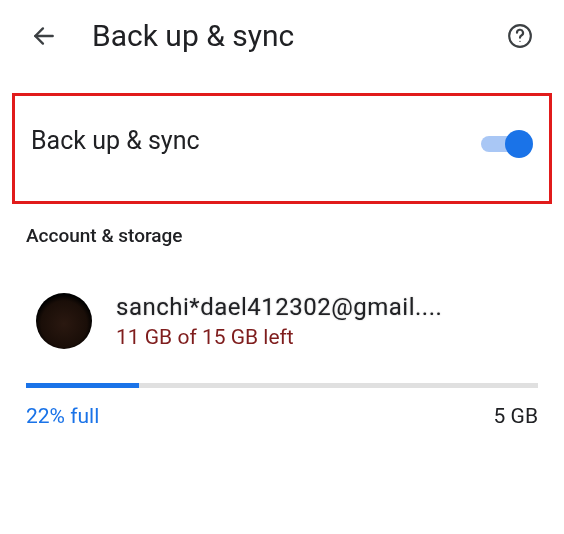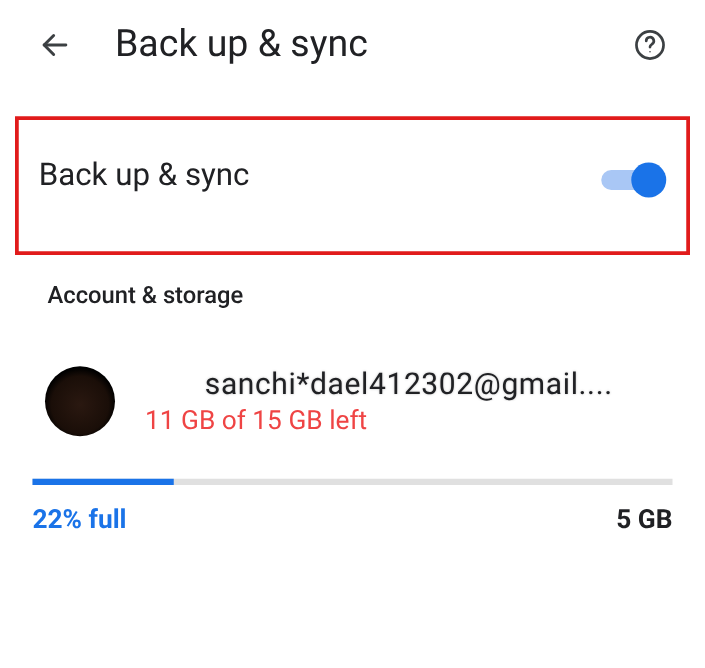--- a/index.html
+++ b/index.html
@@ -83,21 +83,21 @@
     right: 0;
     width: 28px;
     height: 28px;
     background: #1a73e8;
     border-radius: 50%;
   }
   .section-header {
     font-size: 19px;
     font-weight: 500;
     color: #202124;
-    padding: 20px 26px 0 38px;
+    padding: 20px 26px 0 26px;
   }
   .account-row {
     display: flex;
     align-items: center;
     padding: 46px 26px 10px 36px;
     cursor: pointer;
   }
   .avatar {
     width: 56px;
     height: 56px;
@@ -107,25 +107,24 @@
   }
   .account-text { margin-left: 24px; flex: 1; overflow: hidden; }
   .account-email {
     font-size: 24px;
     color: #202124;
     white-space: nowrap;
     overflow: hidden;
     text-overflow: clip;
     letter-spacing: 0.5px;
     text-shadow: 0 0 2px rgba(0,0,0,0.25);
-    text-align: center;
   }
   .account-sub {
     font-size: 21px;
-    color: #ef4444;
+    color: #7f1d1d;
     margin-top: 4px;
   }
   .progress-wrap {
     padding: 24px 26px 0 26px;
   }
   .progress-bar {
     width: 100%;
     height: 5px;
     background: #e0e0e0;
     position: relative;
@@ -133,21 +132,20 @@
   .progress-fill {
     position: absolute;
     left: 0; top: 0; bottom: 0;
     background: #1a73e8;
   }
   .progress-labels {
     display: flex;
     justify-content: space-between;
     margin-top: 16px;
     font-size: 21px;
-    font-weight: bold;
   }
   .progress-left { color: #1a73e8; }
   .progress-right { color: #202124; }
 </style>
 </head>
 <body>
 
 <div class="header">
   <div class="back-icon">
     <svg width="26" height="26" viewBox="0 0 24 24" fill="none" stroke="#3c4043" stroke-width="2.2" stroke-linecap="round" stroke-linejoin="round">

